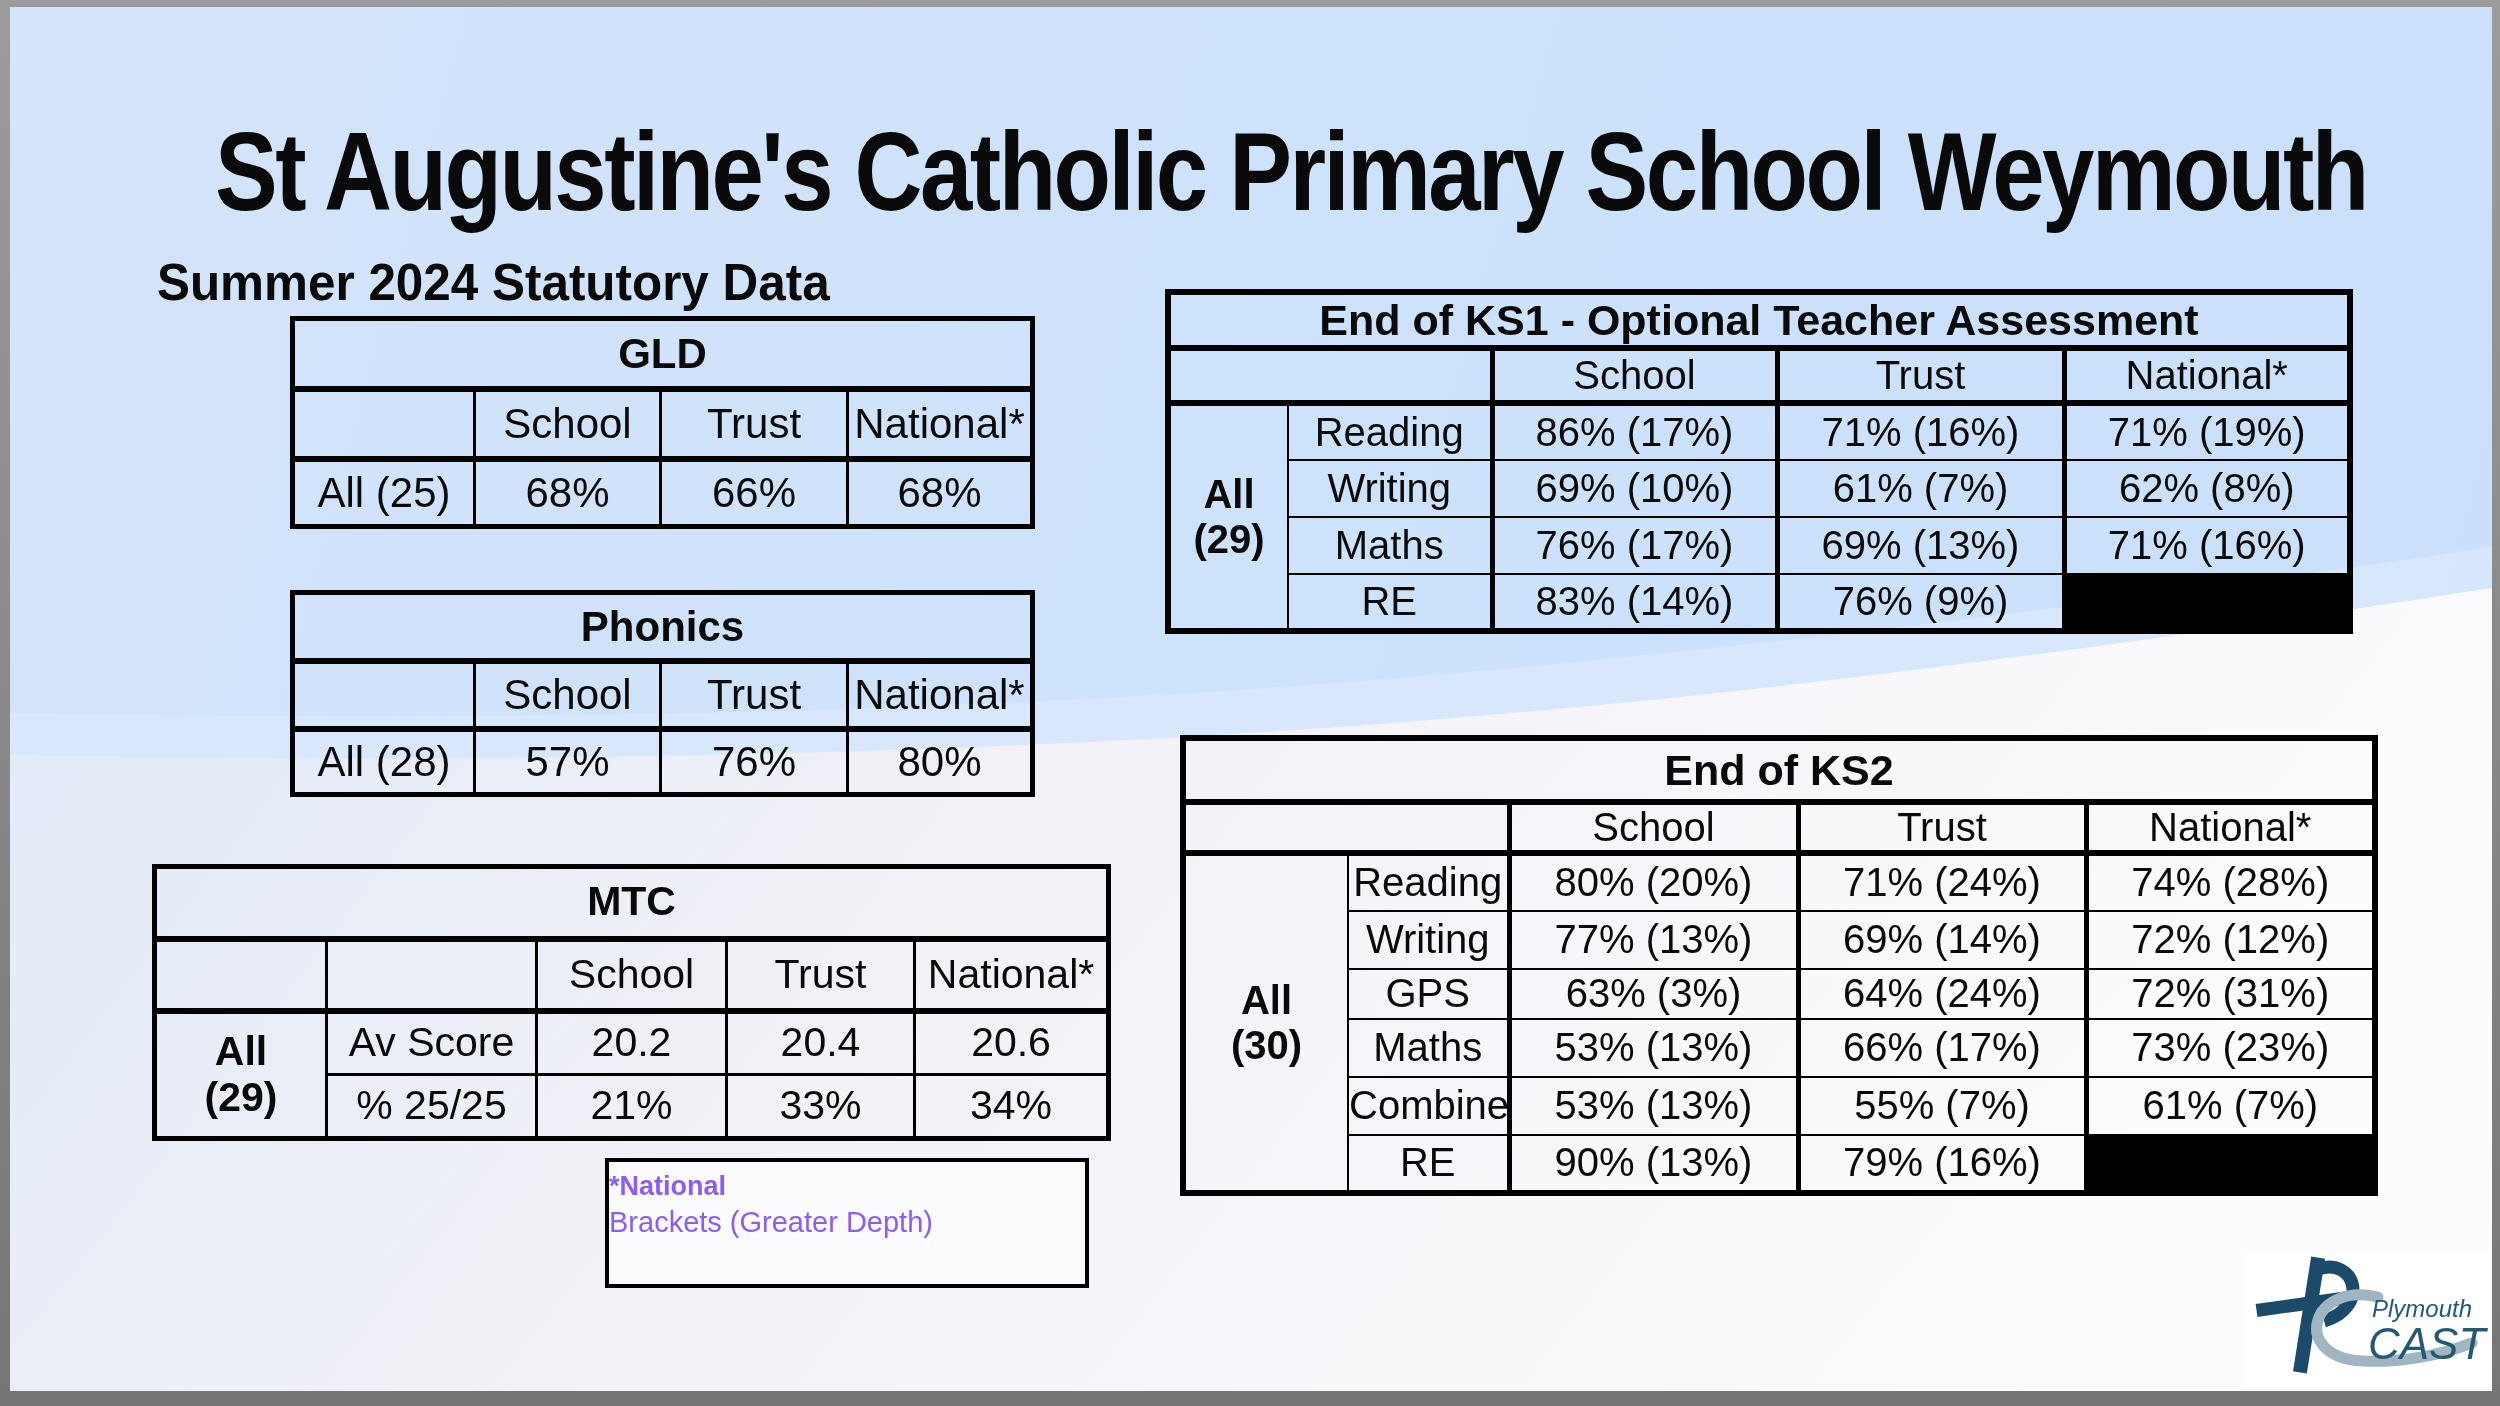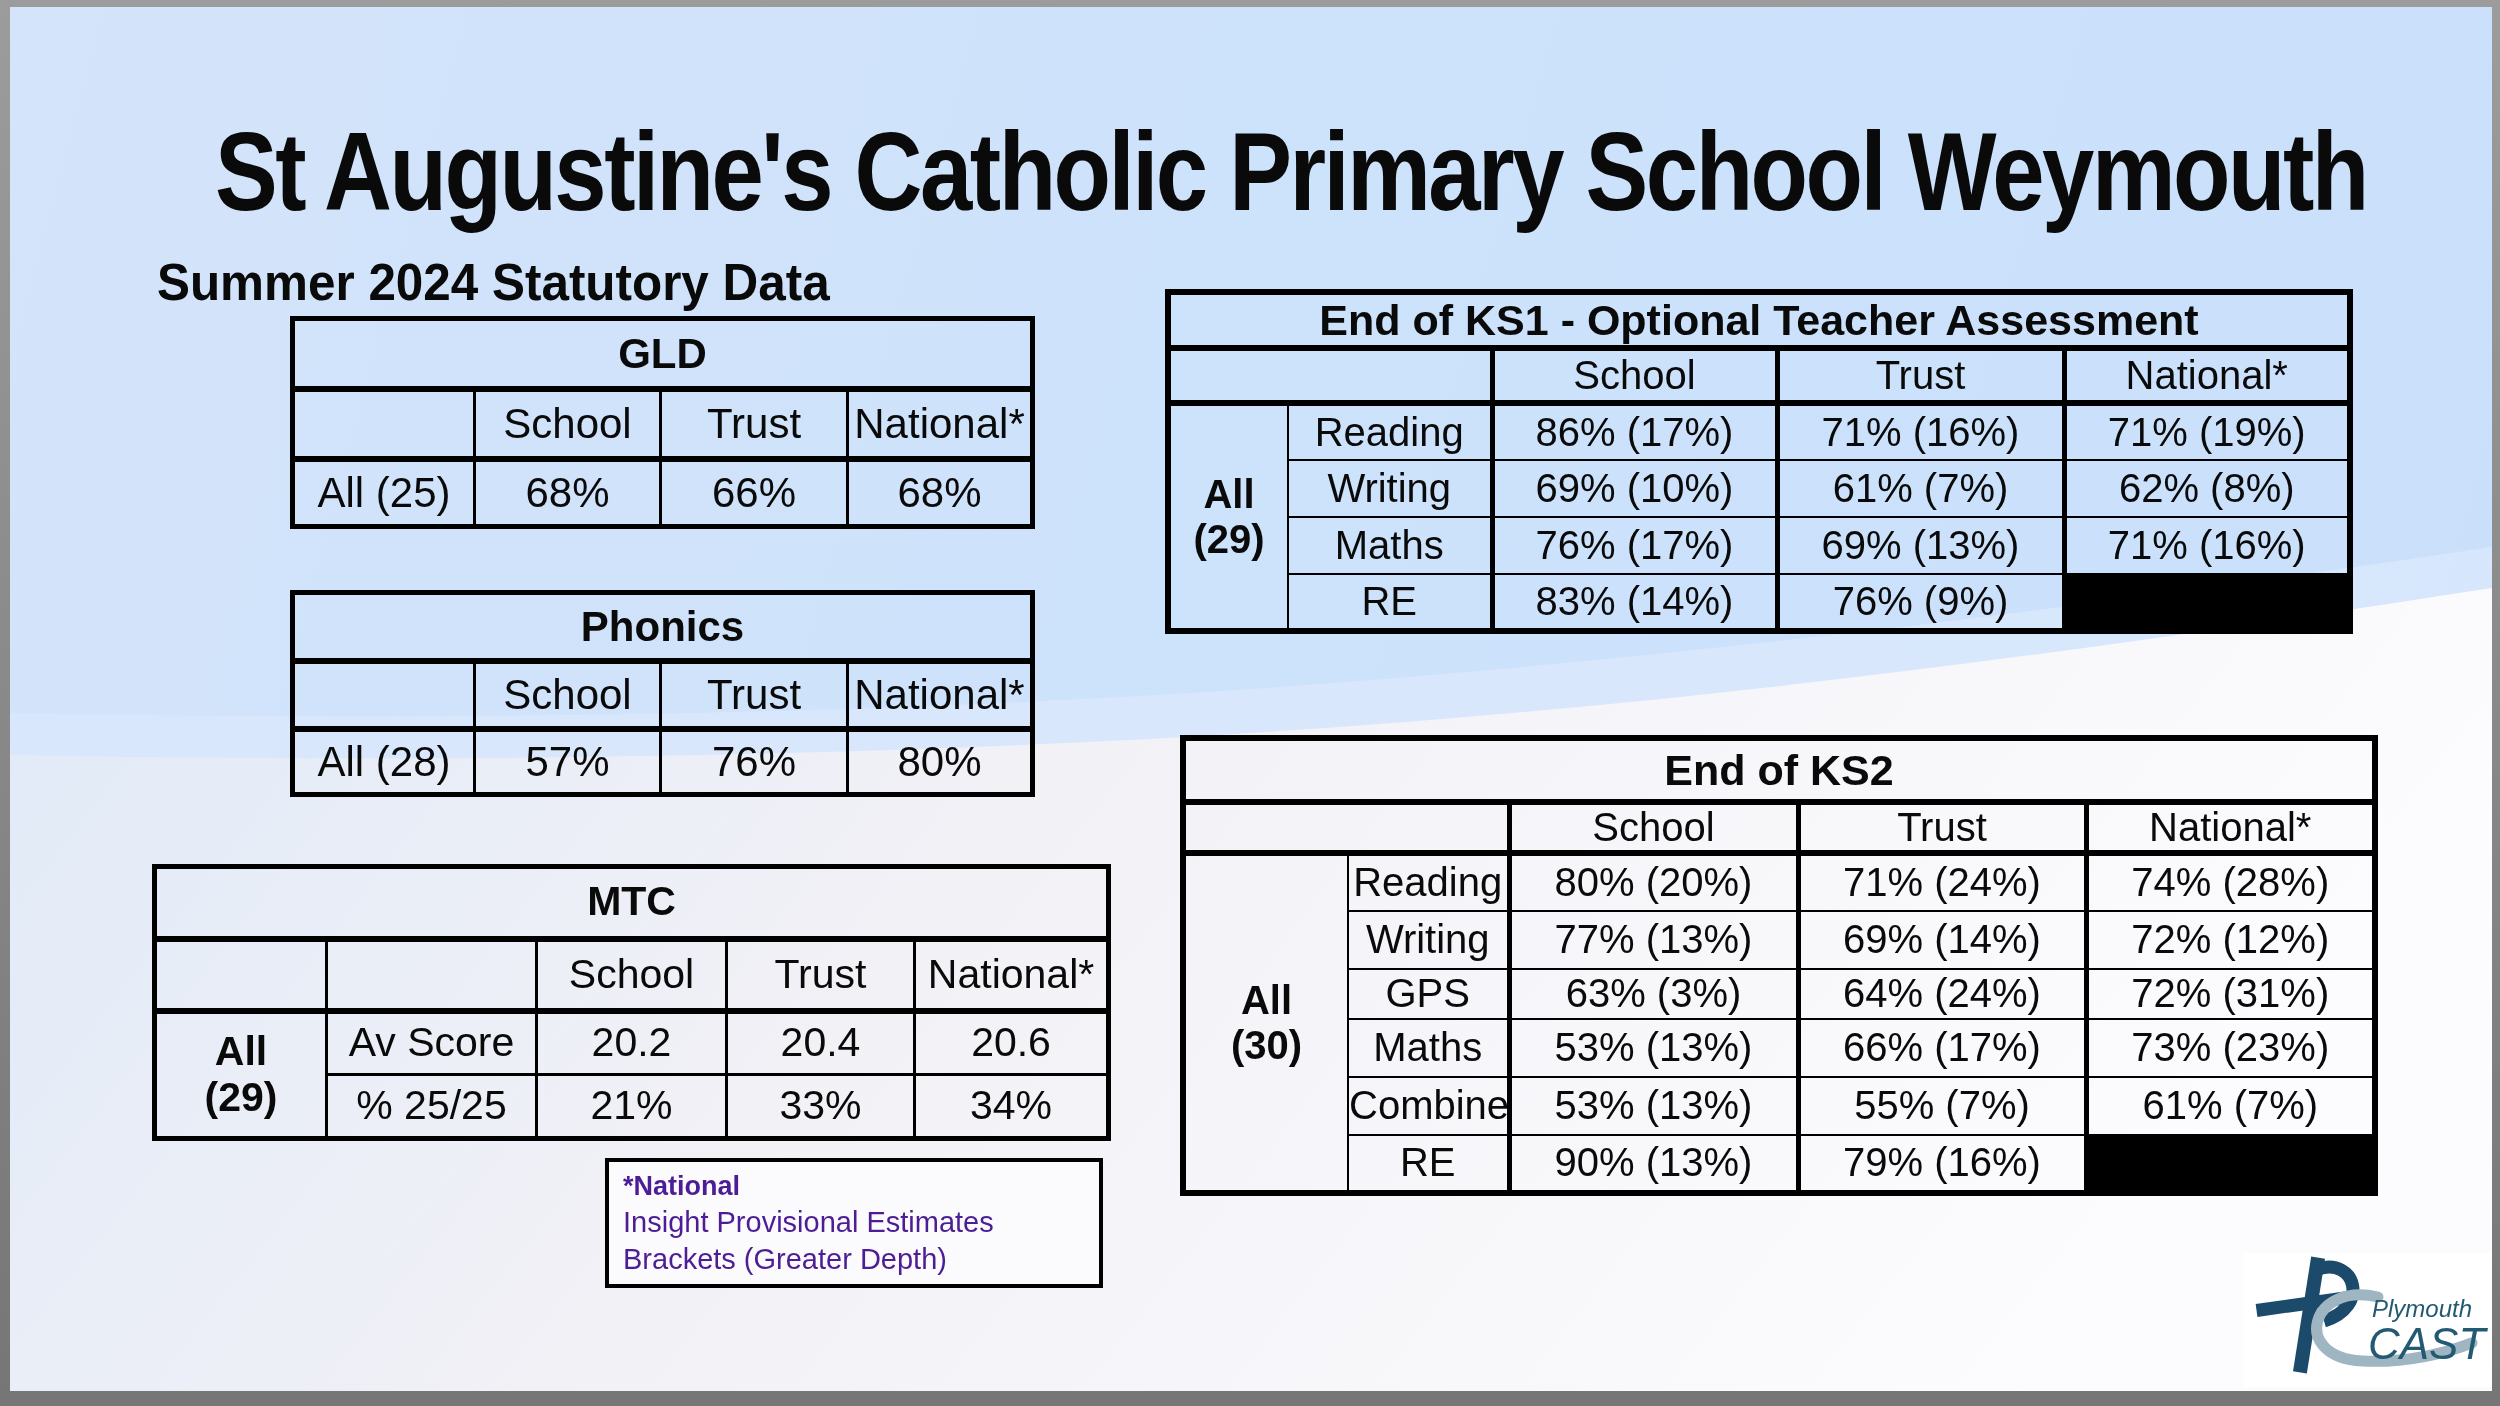--- a/index.html
+++ b/index.html
@@ -26,21 +26,21 @@
   .big{border:6px solid #000;font-size:40px;}
   .big td{border:2px solid #000;}
 
   .title-row td{font-weight:700;border-bottom-width:6px !important;}
   .hdr-row td{border-bottom-width:6px !important;}
   .vthick{border-left-width:5px !important;}
   .blackcell{background:#000;}
   .force-wrap{word-spacing:400px;font-weight:bold;}
 
   .note{position:absolute;left:595px;top:1151px;width:470px;height:106px;background:#fbfbfd;
-        border:4px solid #000;padding:8px 6px 8px 14px;color:#4c1d95;}
+        border:4px solid #000;padding:8px 6px 8px 0;color:#8b5cf6;}
   .note-head{font-size:27px;font-weight:700;line-height:1.25;}
   .note-line{font-size:29px;line-height:1.28;}
 
   .logo-box{position:absolute;left:2234px;top:1246px;width:252px;height:134px;background:#ffffff;}
   .logo-box svg{width:100%;height:100%;display:block;}
 </style>
 </head>
 <body>
 
 <div class="stage">
@@ -247,21 +247,20 @@
         <td>RE</td>
         <td class="vthick">90% (13%)</td>
         <td class="vthick">79% (16%)</td>
         <td class="vthick blackcell"></td>
       </tr>
     </tbody>
       </table>
 
     <div class="note">
       <div class="note-head">*National</div>
-      <div class="note-line">Insight Provisional Estimates</div>
       <div class="note-line">Brackets (Greater Depth)</div>
     </div>
 
     <div class="logo-box">
       <svg viewBox="0 0 252 134">
         <g>
           <rect x="58" y="4" width="14" height="116" fill="#1c4a6b" transform="rotate(9 65 62)"></rect>
           <rect x="12" y="44" width="100" height="13" fill="#1c4a6b" transform="rotate(-8 62 50)"></rect>
         </g>
         <path d="M74 16 C112 4 126 54 80 68" stroke="#1c4a6b" stroke-width="13" fill="none"></path>

